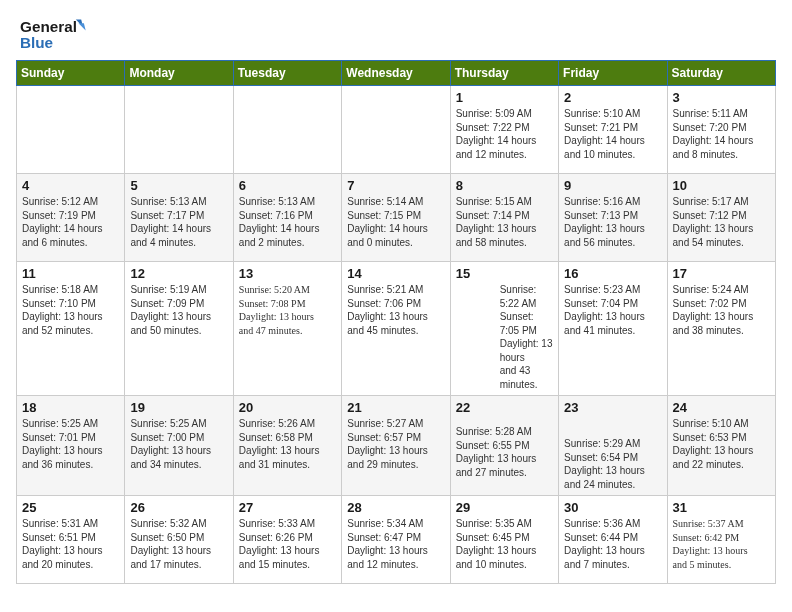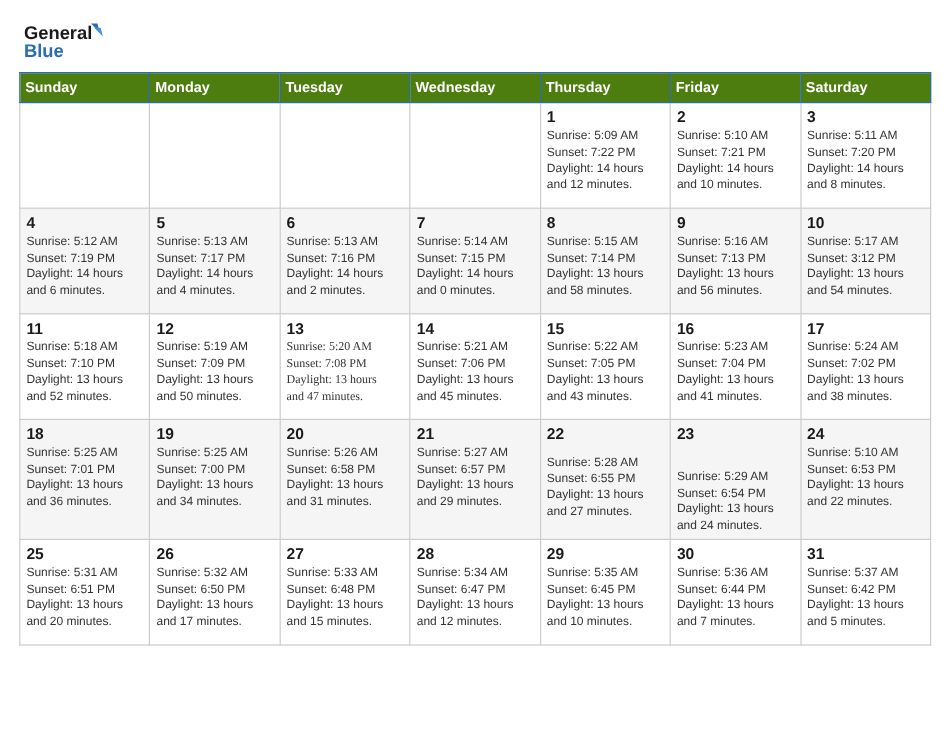--- a/index.html
+++ b/index.html
@@ -176,21 +176,21 @@
         <td>
           <div class="day-number">9</div>
           <div class="day-info" style="white-space: pre-line;">Sunrise: 5:16 AM
 Sunset: 7:13 PM
 Daylight: 13 hours
 and 56 minutes.</div>
         </td>
         <td>
           <div class="day-number">10</div>
           <div class="day-info" style="white-space: pre-line;">Sunrise: 5:17 AM
-Sunset: 3:12 PM
+Sunset: 7:12 PM
 Daylight: 13 hours
 and 54 minutes.</div>
         </td>
       </tr>
       <tr>
         <td>
           <div class="day-number">11</div>
           <div class="day-info" style="white-space: pre-line;">Sunrise: 5:18 AM
 Sunset: 7:10 PM
 Daylight: 13 hours
@@ -212,21 +212,21 @@
         </td>
         <td>
           <div class="day-number">14</div>
           <div class="day-info" style="white-space: pre-line;">Sunrise: 5:21 AM
 Sunset: 7:06 PM
 Daylight: 13 hours
 and 45 minutes.</div>
         </td>
         <td>
           <div class="day-number">15</div>
-          <div class="day-info" style="white-space: pre-line;">Sunrise: 5:22 AM
+          <div class="day-info" style="white-space: pre-line; margin-left: 44px;">Sunrise: 5:22 AM
 Sunset: 7:05 PM
 Daylight: 13 hours
 and 43 minutes.</div>
         </td>
         <td>
           <div class="day-number">16</div>
           <div class="day-info" style="white-space: pre-line;">Sunrise: 5:23 AM
 Sunset: 7:04 PM
 Daylight: 13 hours
 and 41 minutes.</div>
@@ -301,21 +301,21 @@
         <td>
           <div class="day-number">26</div>
           <div class="day-info" style="white-space: pre-line;">Sunrise: 5:32 AM
 Sunset: 6:50 PM
 Daylight: 13 hours
 and 17 minutes.</div>
         </td>
         <td>
           <div class="day-number">27</div>
           <div class="day-info" style="white-space: pre-line;">Sunrise: 5:33 AM
-Sunset: 6:48 PM
+Sunset: 6:26 PM
 Daylight: 13 hours
 and 15 minutes.</div>
         </td>
         <td>
           <div class="day-number">28</div>
           <div class="day-info" style="white-space: pre-line;">Sunrise: 5:34 AM
 Sunset: 6:47 PM
 Daylight: 13 hours
 and 12 minutes.</div>
         </td>
@@ -328,20 +328,20 @@
         </td>
         <td>
           <div class="day-number">30</div>
           <div class="day-info" style="white-space: pre-line;">Sunrise: 5:36 AM
 Sunset: 6:44 PM
 Daylight: 13 hours
 and 7 minutes.</div>
         </td>
         <td>
           <div class="day-number">31</div>
-          <div class="day-info" style="white-space: pre-line;">Sunrise: 5:37 AM
+          <div class="day-info" style="white-space: pre-line; font-family: Liberation Serif, serif;">Sunrise: 5:37 AM
 Sunset: 6:42 PM
 Daylight: 13 hours
 and 5 minutes.</div>
         </td>
       </tr>
     </tbody>
 </table>
 
 </body></html>

